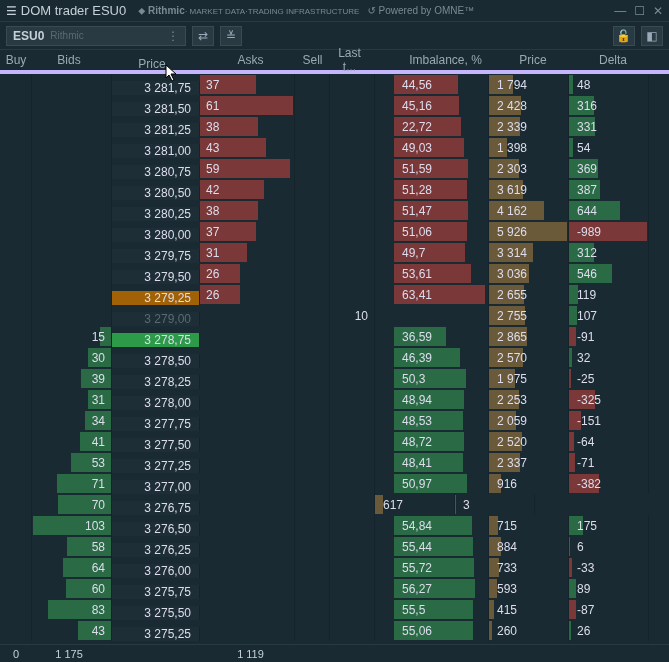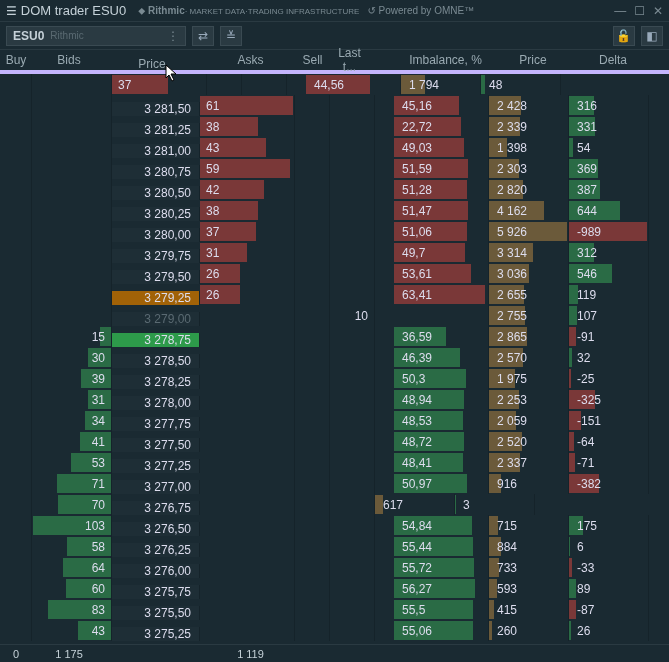--- a/index.html
+++ b/index.html
@@ -80,20 +80,23 @@
 </div>
 
 <svg class="cursor-arrow" width="16" height="20">
   <path d="M1,1 L1,14 L4,11 L7,17 L9,16 L6,10 L11,10 Z" fill="white" stroke="black" stroke-width="1"></path>
 </svg>
 
 <div class="grid" id="grid">
     <div class="row">
       <div class="cell c-buy"></div>
       <div class="cell c-bids"></div>
+      <div class="cell c-price">
+        <span class="txt">3 281,75</span>
+      </div>
       <div class="cell c-asks">
         <div class="bar" style="left: 0px; width: 56.4098px; background: rgb(122, 56, 56);"></div>
         <span class="txt">37</span>
       </div>
       <div class="cell c-sell"></div>
       <div class="cell c-last"></div>
       <div class="cell c-imb">
         <div class="bar" style="left: 0px; width: 63.7551px; background: rgb(122, 56, 56);"></div>
         <span class="txt">44,56</span>
       </div>
@@ -217,21 +220,21 @@
         <span class="txt">42</span>
       </div>
       <div class="cell c-sell"></div>
       <div class="cell c-last"></div>
       <div class="cell c-imb">
         <div class="bar" style="left: 0px; width: 73.3698px; background: rgb(122, 56, 56);"></div>
         <span class="txt">51,28</span>
       </div>
       <div class="cell c-vol">
         <div class="bar" style="left: 0px; width: 34.4722px; background: rgb(107, 90, 58);"></div>
-        <span class="txt">2 820</span>
+        <span class="txt">3 619</span>
       </div>
       <div class="cell c-delta">
         <div class="bar" style="left: 0px; width: 30.5217px; background: rgb(42, 107, 69);"></div>
         <span class="txt">387</span>
       </div>
     </div>
     <div class="row">
       <div class="cell c-buy"></div>
       <div class="cell c-bids"></div>
       <div class="cell c-price">

